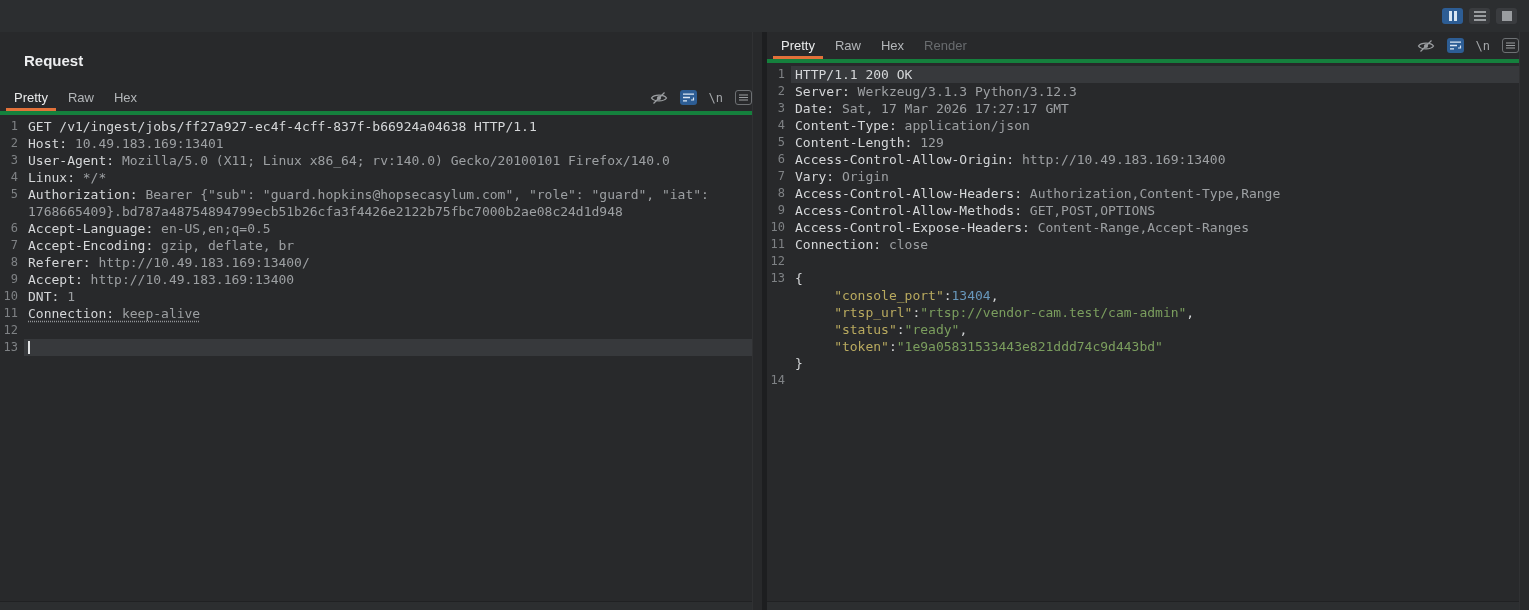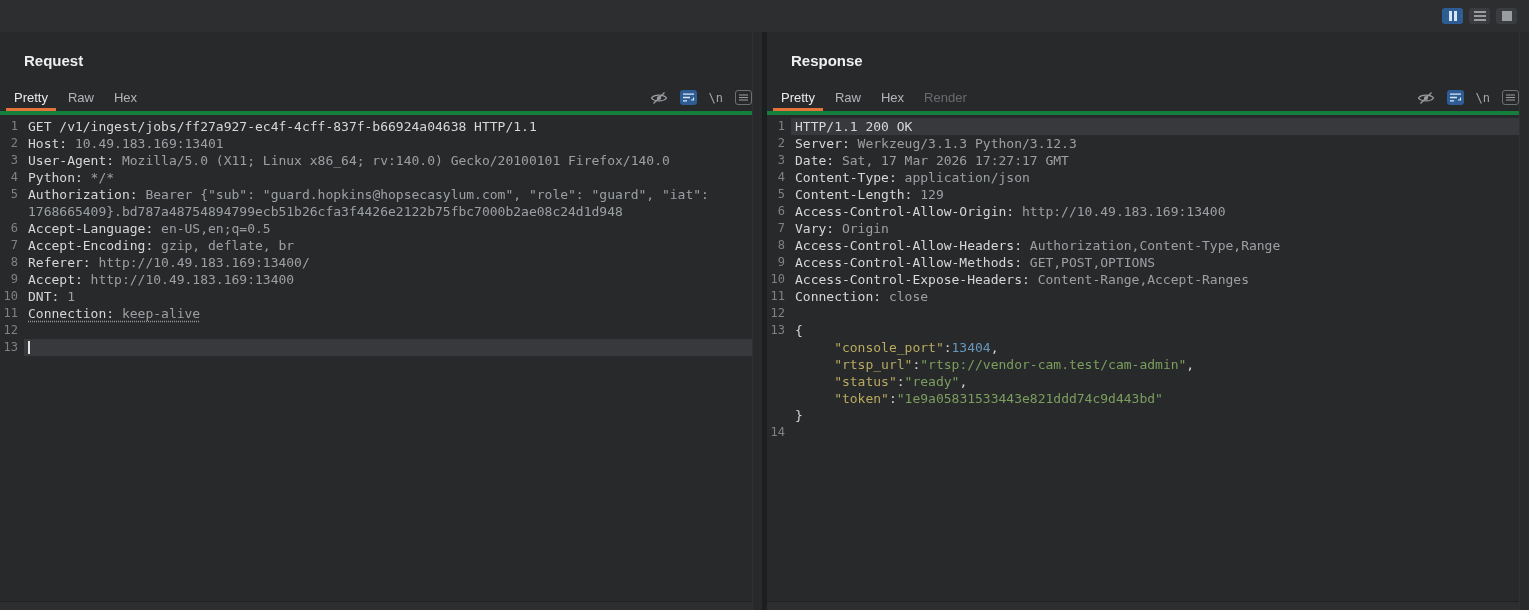--- a/index.html
+++ b/index.html
@@ -117,21 +117,21 @@
           <div class="code-row">
             <span class="gutter">2</span>
             <span class="code-text"><span class="seg c-name">Host:</span><span class="seg c-value"> 10.49.183.169:13401</span></span>
           </div>
           <div class="code-row">
             <span class="gutter">3</span>
             <span class="code-text"><span class="seg c-name">User-Agent:</span><span class="seg c-value"> Mozilla/5.0 (X11; Linux x86_64; rv:140.0) Gecko/20100101 Firefox/140.0</span></span>
           </div>
           <div class="code-row">
             <span class="gutter">4</span>
-            <span class="code-text"><span class="seg c-name">Python:</span><span class="seg c-value"> */*</span></span>
+            <span class="code-text"><span class="seg c-name">Linux:</span><span class="seg c-value"> */*</span></span>
           </div>
           <div class="code-row">
             <span class="gutter">5</span>
             <span class="code-text"><span class="seg c-name">Authorization:</span><span class="seg c-value"> Bearer {"sub": "guard.hopkins@hopsecasylum.com", "role": "guard", "iat":</span></span>
           </div>
           <div class="code-row">
             <span class="gutter"></span>
             <span class="code-text"><span class="seg c-value">1768665409}.bd787a48754894799ecb51b26cfa3f4426e2122b75fbc7000b2ae08c24d1d948</span></span>
           </div>
           <div class="code-row">
@@ -167,21 +167,20 @@
             <span class="code-text"><span class="caret"></span></span>
           </div>
         </div>
       <div class="vscroll"></div>
       <div class="hscroll"></div>
     </section>
 
     <div class="splitter"></div>
 
     <section class="panel response">
-      <h2 class="panel-title">Response</h2>
       <div class="tabbar">
         <div class="tabs">
           <div class="tab active">Pretty</div>
           <div class="tab">Raw</div>
           <div class="tab">Hex</div>
           <div class="tab disabled">Render</div>
         </div>
         <div class="tab-icons">
           <span class="ticon">
             <svg width="18" height="14" viewBox="0 0 18 14">

